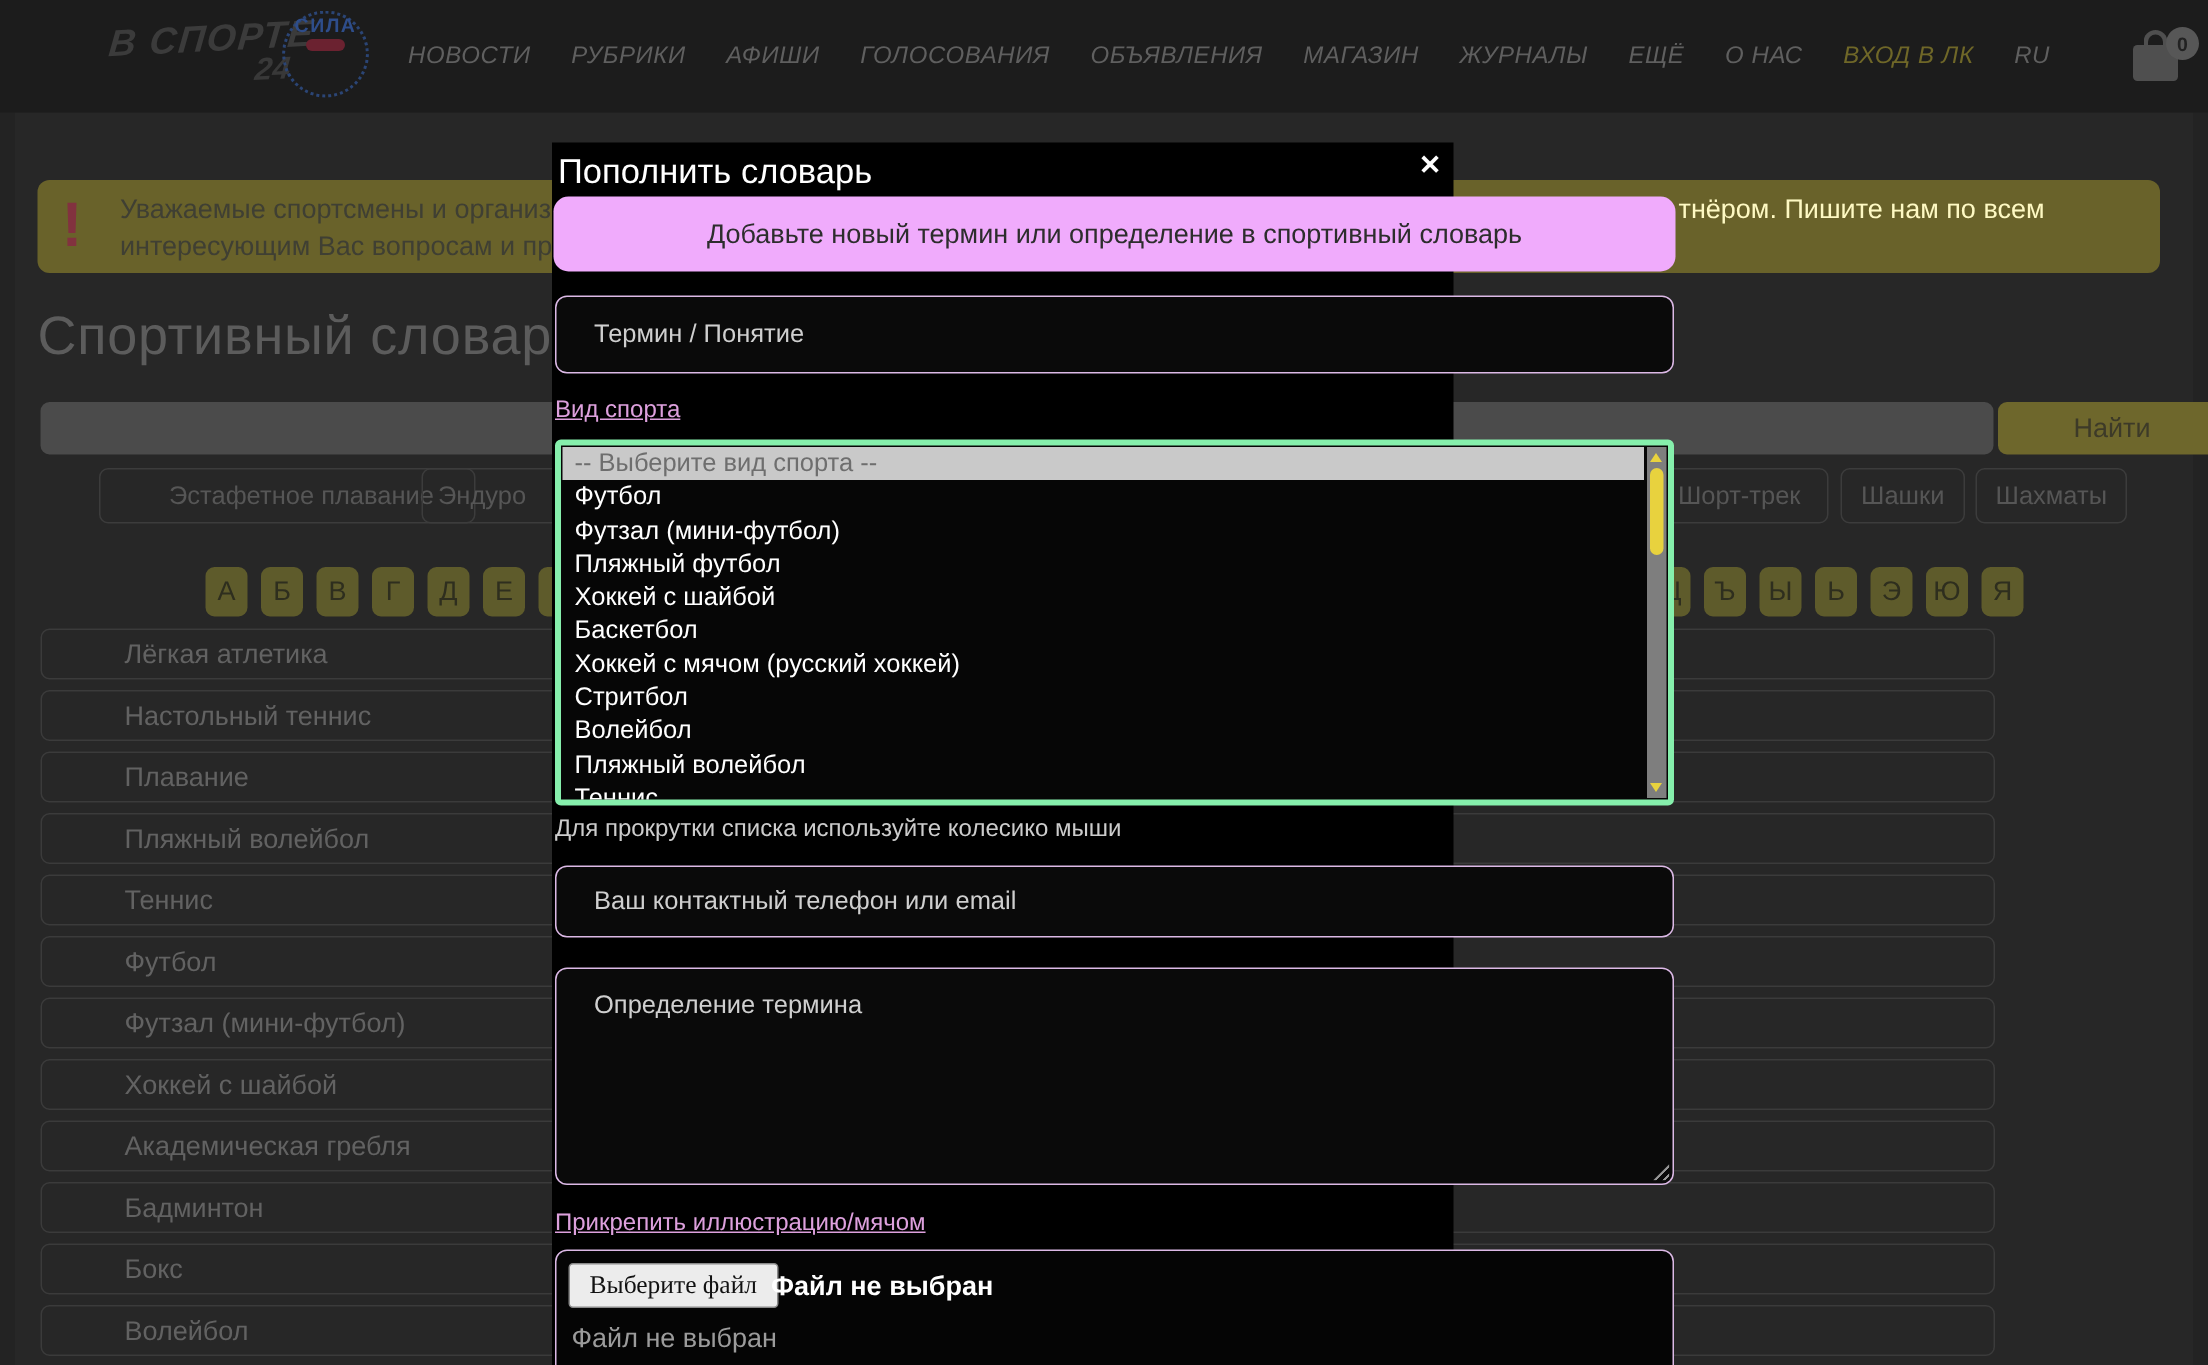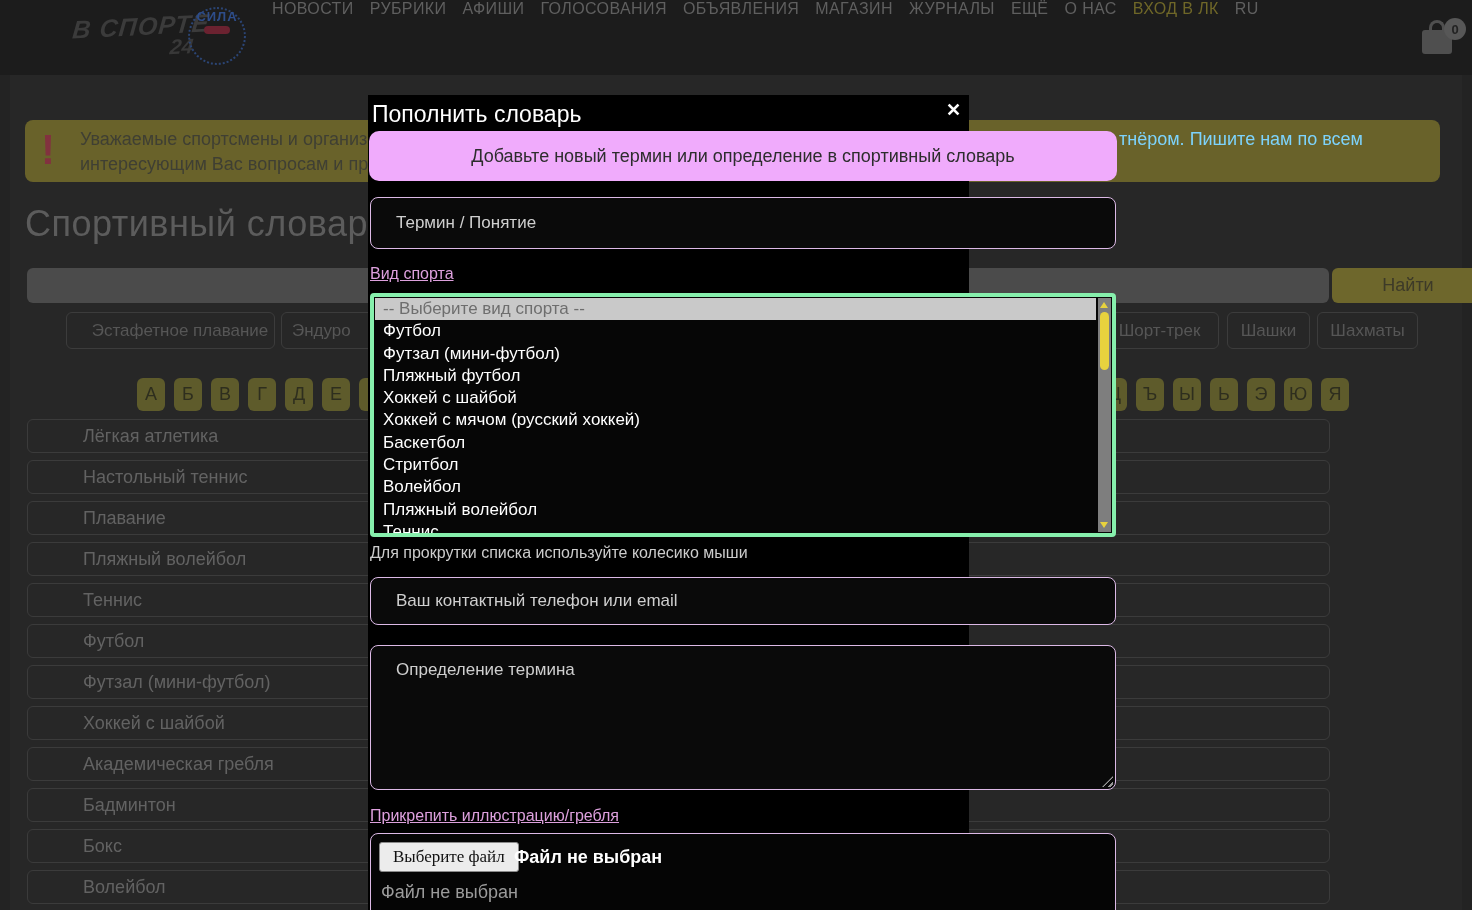--- a/index.html
+++ b/index.html
@@ -8,50 +8,50 @@
 
   
   .header { position:absolute; top:0; left:0; width:1472px; height:75px; background:#1c1c1c; z-index:1; }
   .logo { position:absolute; left:72px; top:12px; transform:skew(-8deg) rotate(-3deg); cursor:pointer; }
   .logo-l1 { font-style:italic; font-weight:900; font-size:25px; color:#3b3b3b; letter-spacing:1px; }
   .logo-l2 { font-style:italic; font-weight:900; font-size:21px; color:#383838; text-align:right; margin-top:-4px; padding-right:14px; }
   .badge { position:absolute; left:188px; top:7px; width:58px; height:58px; border:2px dotted #2b4575;
            border-radius:50%; display:flex; flex-direction:column; align-items:center; cursor:pointer; }
   .badge-txt { color:#2e4d8a; font-weight:700; font-size:13px; letter-spacing:1px; }
   .badge-red { width:26px; height:8px; background:#6b2230; border-radius:4px; margin-top:2px; }
-  .nav { position:absolute; left:272px; top:0; height:75px; display:flex; align-items:flex-start; gap:16px; }
+  .nav { position:absolute; left:272px; top:0; height:75px; display:flex; align-items:center; gap:27px;font-style:italic; }
   .nav-item { color:#5f5f5f; font-size:16px; letter-spacing:0.4px; cursor:pointer; white-space:nowrap; }
   .nav-item.accent { color:#6f6728; }
   .cart { position:absolute; left:1422px; top:18px; width:44px; height:42px; cursor:pointer; }
   .bag { position:absolute; left:0; top:12px; width:30px; height:24px; background:#4f4f4f; border-radius:3px; }
   .bag-handle { position:absolute; left:7px; top:2px; width:16px; height:14px; border:3px solid #4f4f4f;
                 border-bottom:none; border-radius:8px 8px 0 0; }
   .cart-badge { position:absolute; left:22px; top:0; width:22px; height:22px; background:#575757; border-radius:50%;
                 display:flex; align-items:center; justify-content:center; font-size:13px; font-weight:700; color:#222; }
 
   
   .page { position:absolute; top:75px; left:10px; width:1452px; height:835px; background:#272727; }
 
   .notice { position:absolute; left:25px; top:120px; width:1415px; height:62px; background:#69622a; border-radius:8px; }
   .notice-icon { position:absolute; left:16px; top:6px; font-size:42px; font-weight:900; color:#82323f; }
   .notice-t1l { position:absolute; left:55px; top:9px; font-size:18px; color:#3f3f33; white-space:nowrap; }
-  .notice-t1r { position:absolute; right:77px; top:9px; font-size:18px; color:#7dd3fc; white-space:nowrap; }
+  .notice-t1r { position:absolute; right:77px; top:9px; font-size:18px; color:#fef9c3; white-space:nowrap; }
   .notice-t2 { position:absolute; left:55px; top:34px; font-size:18px; color:#3f3f33; white-space:nowrap; }
 
   .page-title { position:absolute; left:25px; top:203px; font-size:36px; color:#5c5c5c; letter-spacing:0.5px; }
 
   .search-input { position:absolute; left:27px; top:268px; width:1302px; height:35px; background:#4b4b4b;
                   border:none; border-radius:6px; outline:none; color:#ddd; font-size:17px; padding:0 14px; }
   .find-btn { position:absolute; left:1332px; top:268px; width:152px; height:35px; background:#6e672c; border:none;
               border-radius:6px; color:#3d3a28; font-size:18px; cursor:pointer; }
 
   .tags { position:absolute; left:0; top:312px; width:1472px; height:37px; }
   .tag { position:absolute; height:37px; border:1px solid #3c3c3c; border-radius:6px; color:#565656;
          font-size:17px; display:flex; align-items:center; justify-content:center; cursor:pointer; overflow:hidden; white-space:nowrap; }
-  .tag:nth-of-type(1){ left:66px; width:209px;padding-left:19px; }
+  .tag:nth-of-type(1){ left:66px; width:251px;padding-left:19px; }
   .tag:nth-of-type(2){ left:281px; width:180px; justify-content:flex-start; padding-left:10px; }
   .tag:nth-of-type(3){ left:1100px; width:119px; }
   .tag:nth-of-type(4){ left:1227px; width:83px; }
   .tag:nth-of-type(5){ left:1317px; width:101px; }
 
   .alphabet { position:absolute; left:137px; top:378px; display:flex; gap:9px; }
   .letter { width:28px; height:33px; background:#5e5b2b; color:#2e2e1e; border-radius:6px; font-size:18px;
             display:flex; align-items:center; justify-content:center; cursor:pointer; }
 
   .sports { position:absolute; left:27px; top:419px; width:1303px; display:flex; flex-direction:column; gap:7px; }
@@ -221,41 +221,41 @@
   <div class="m-label sport-label">Вид спорта</div>
 
   <div class="select-box">
     <div class="select-options">
 
     <div class="opt selected">-- Выберите вид спорта --</div>
         <div class="opt">Футбол</div>
         <div class="opt">Футзал (мини-футбол)</div>
         <div class="opt">Пляжный футбол</div>
         <div class="opt">Хоккей с шайбой</div>
+        <div class="opt">Баскетбол</div>
         <div class="opt">Хоккей с мячом (русский хоккей)</div>
-        <div class="opt">Баскетбол</div>
         <div class="opt">Стритбол</div>
         <div class="opt">Волейбол</div>
         <div class="opt">Пляжный волейбол</div>
         <div class="opt">Теннис</div>
       </div>
     <div class="sb-track">
       <div class="sb-up"></div>
       <div class="sb-thumb"></div>
       <div class="sb-down"></div>
     </div>
   </div>
 
   <div class="scroll-hint">Для прокрутки списка используйте колесико мыши</div>
 
   <input class="m-input contact-input" type="text" placeholder="Ваш контактный телефон или email" style="">
 
   <textarea class="m-textarea" placeholder="Определение термина" style=""></textarea>
   <div class="resize-grip"></div>
 
-  <div class="m-label attach-label">Прикрепить иллюстрацию/гребля</div>
+  <div class="m-label attach-label">Прикрепить иллюстрацию/мячом</div>
 
   <div class="file-box">
     <button class="file-btn">Выберите файл</button>
     <div class="file-inline">Файл не выбран</div>
     <div class="file-status">Файл не выбран</div>
   </div>
 </div>
 
 </body></html>

